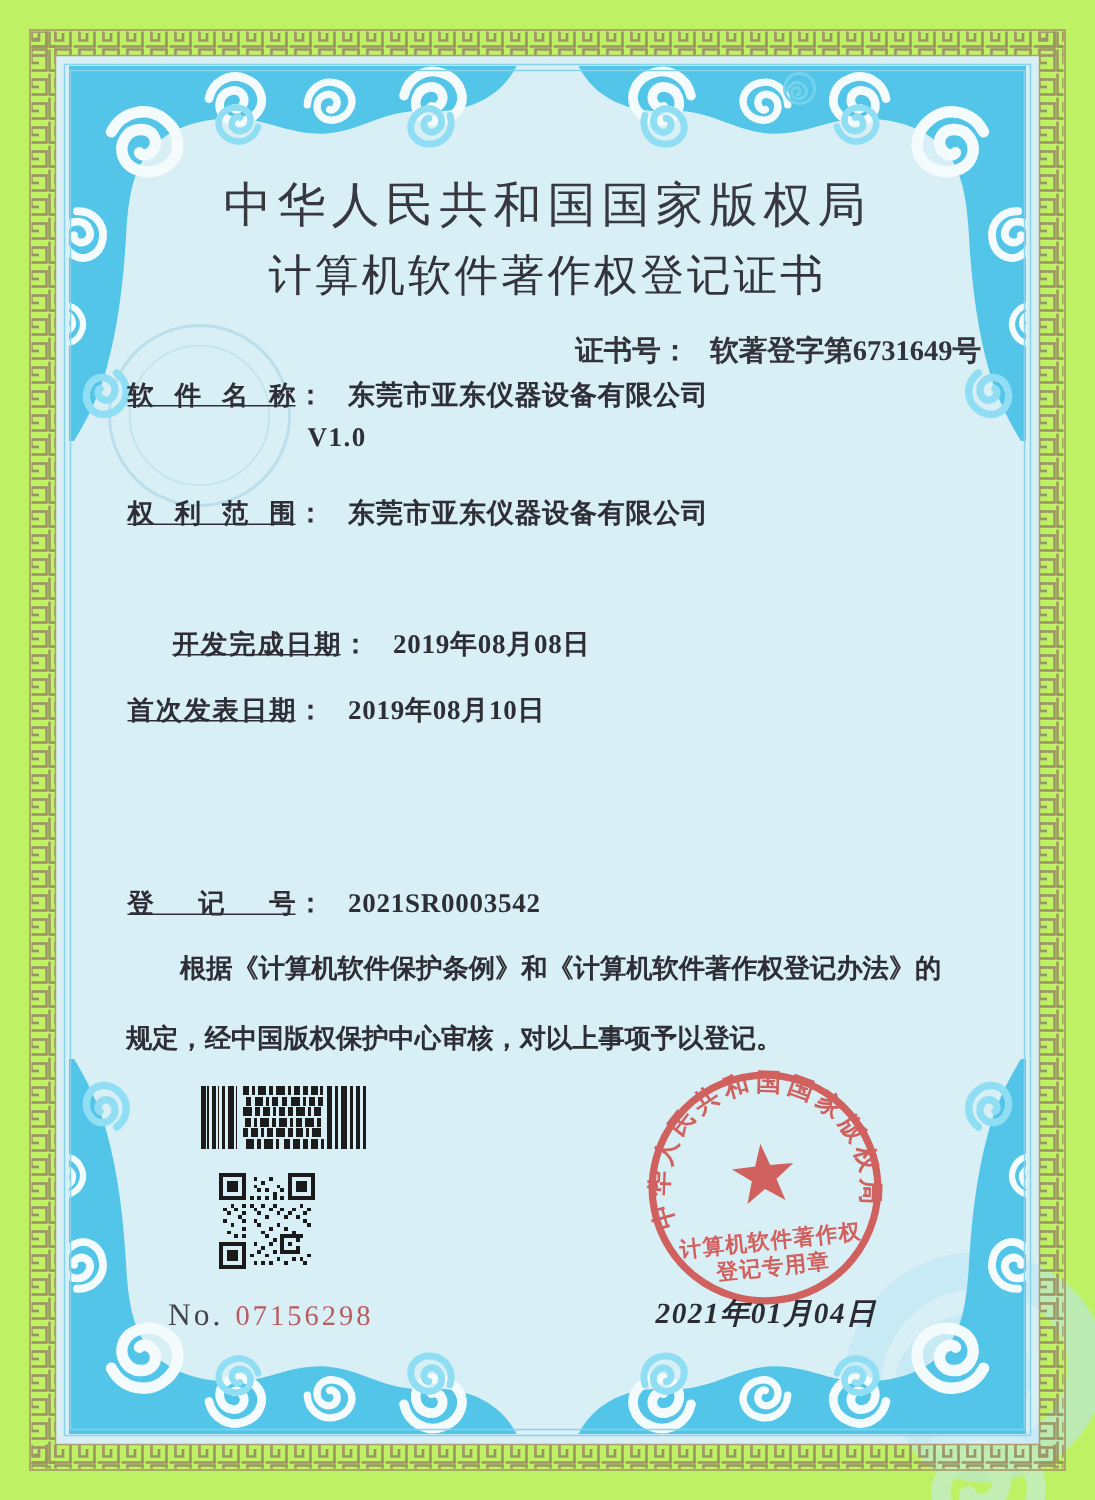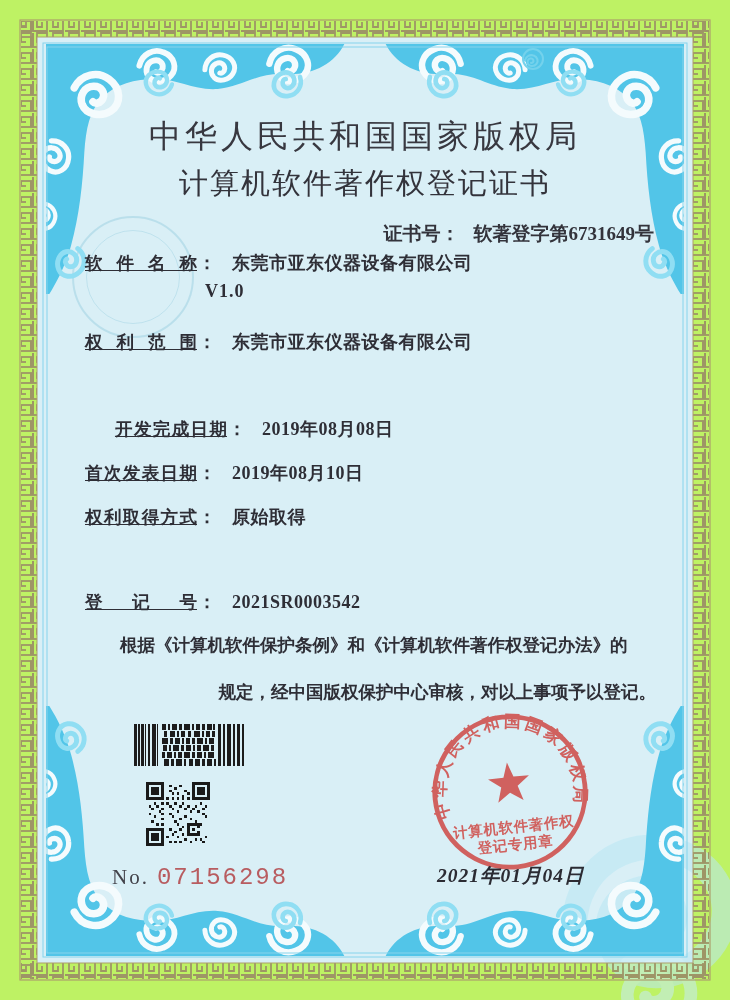--- a/index.html
+++ b/index.html
@@ -37,29 +37,29 @@
   .f-owner{top:330px;}
   .f-dev{top:417px;margin-left:30px;}
   .f-pub{top:461px;}
   .f-acq{top:505px;}
   .f-scope{top:548px;}
   .f-reg{top:590px;}
 
   .statement{position:absolute;left:84px;top:622px;width:572px;
     font-size:17.5px;font-weight:600;line-height:47px;color:#2e2e36;}
   .statement .l1{display:block;text-indent:36px;}
-  .statement .l2{display:block;text-align:right;}
+  .statement .l2{display:block;}
 
   .barcode{position:absolute;left:134px;top:724px;width:110px;height:42px;}
   .qr{position:absolute;left:146px;top:782px;width:64px;height:64px;}
 
   .serial{position:absolute;left:112px;top:864px;font-size:21px;white-space:nowrap;}
   .serial .pre{color:#43434b;letter-spacing:2px;}
-  .serial .num{font-family:Liberation Mono, monospace;
-    font-size:24px;color:#b85c60;letter-spacing:2px;margin-left:8px;}
+  .serial .num{font-family:Liberation Serif, serif;
+    font-size:19px;color:#b85c60;letter-spacing:2px;margin-left:8px;}
 
   .seal{position:absolute;left:430px;top:712px;width:160px;height:160px;opacity:.9;}
   .issue-date{position:absolute;left:437px;top:862px;font-size:19.5px;font-weight:700;
     letter-spacing:1px;color:#2b2b33;font-style:italic;}
 </style>
 </head>
 <body>
 
 <div class="page">
 
@@ -138,23 +138,20 @@
     <span class="val2">V1.0</span>
   </div>
   <div class="field f-owner">
     <span class="lbl">权利范围</span><span class="colon">：</span><span class="val">东莞市亚东仪器设备有限公司</span>
   </div>
   <div class="field f-dev">
     <span class="lbl">开发完成日期</span><span class="colon">：</span><span class="val">2019年08月08日</span>
   </div>
   <div class="field f-pub">
     <span class="lbl">首次发表日期</span><span class="colon">：</span><span class="val">2019年08月10日</span>
-  </div>
-  <div class="field f-acq">
-    <span class="lbl">权利取得方式</span><span class="colon">：</span><span class="val">原始取得</span>
   </div>
   <div class="field f-reg">
     <span class="lbl">登记号</span><span class="colon">：</span><span class="val">2021SR0003542</span>
   </div>
 
   <div class="statement">
     <span class="l1">根据《计算机软件保护条例》和《计算机软件著作权登记办法》的</span>
     <span class="l2">规定，经中国版权保护中心审核，对以上事项予以登记。</span>
   </div>
 

